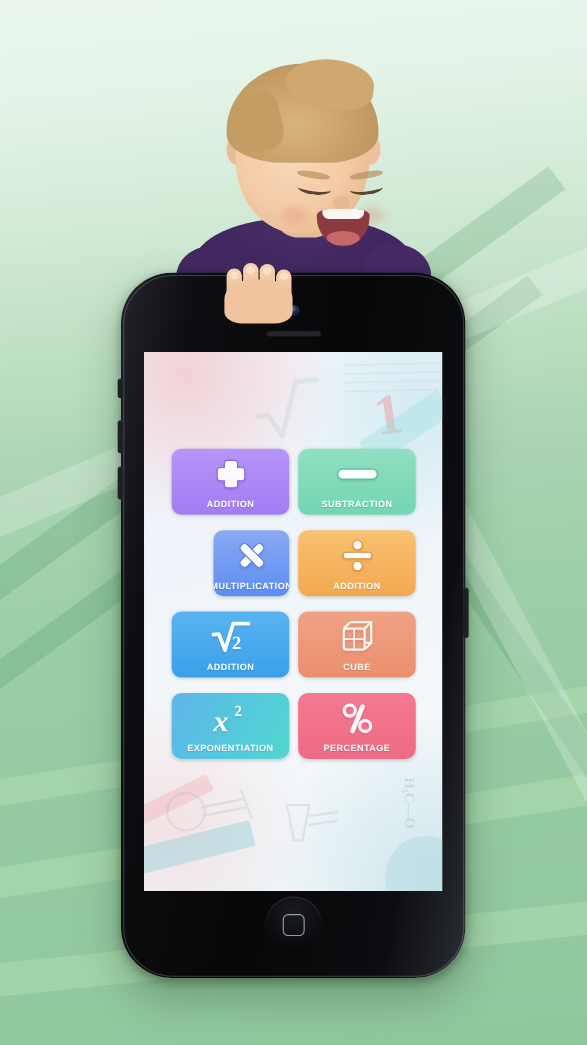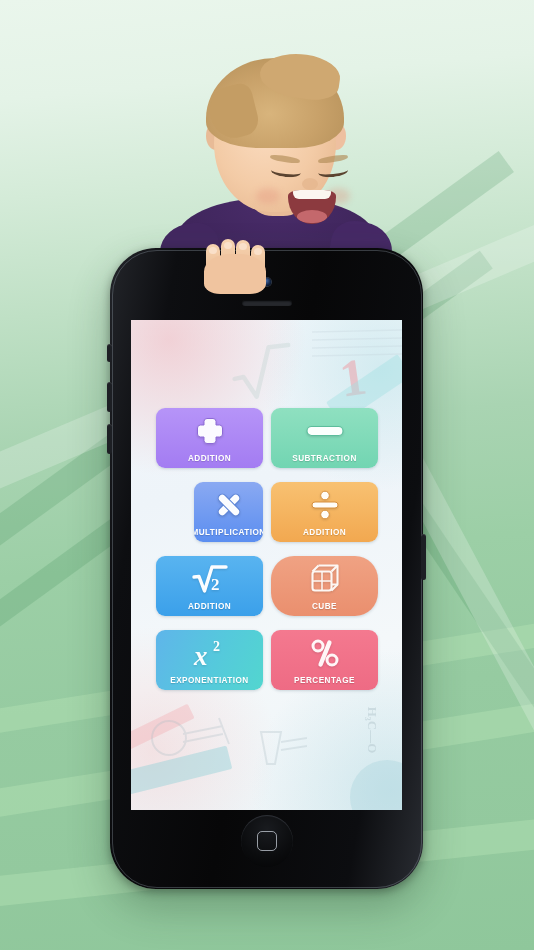--- a/index.html
+++ b/index.html
@@ -348,21 +348,21 @@
       <div class="tile" style="background:linear-gradient(180deg,#59b4f0,#3ba0ea);">
         <div class="tile-glyph">
           <svg width="36" height="30" viewBox="0 0 36 30">
             <path d="M2 13 L7 12.5 L12.5 27 L20 3 L34 3" fill="none" stroke="#fbfdff" stroke-width="3.4" stroke-linecap="round" stroke-linejoin="round"></path>
             <text x="19" y="26" font-family="Liberation Serif, serif" font-size="17" font-weight="700" fill="#fbfdff">2</text>
           </svg>
         </div>
         <div class="tile-label">ADDITION</div>
       </div>
 
-      <div class="tile" style="background:linear-gradient(180deg,#f0a283,#ea8f6e);border-radius:23px;">
+      <div class="tile" style="background:linear-gradient(180deg,#f0a283,#ea8f6e);">
         <div class="tile-glyph">
           <svg width="30" height="30" viewBox="0 0 30 30">
             <g fill="none" stroke="#fdf7f4" stroke-width="2.1" stroke-linejoin="round">
               <rect x="2.5" y="7.5" width="19" height="19" rx="2.5"></rect>
               <path d="M8.5 1.5 L27.5 1.5 L27.5 20.5 L21.5 20.5"></path>
               <path d="M2.5 7.5 L8.5 1.5 M21.5 7.5 L27.5 1.5 M21.5 26.5 L27.5 20.5"></path>
               <path d="M12 7.5 L12 26.5 M2.5 17 L21.5 17" stroke-width="1.5"></path>
             </g>
           </svg>
         </div>

